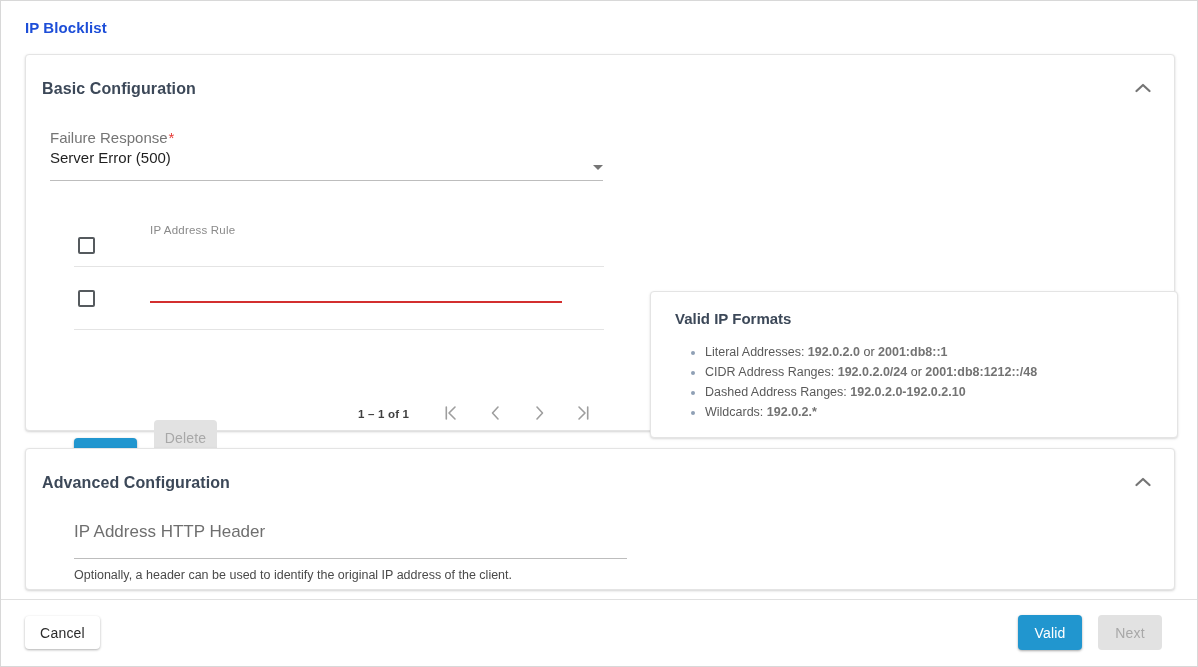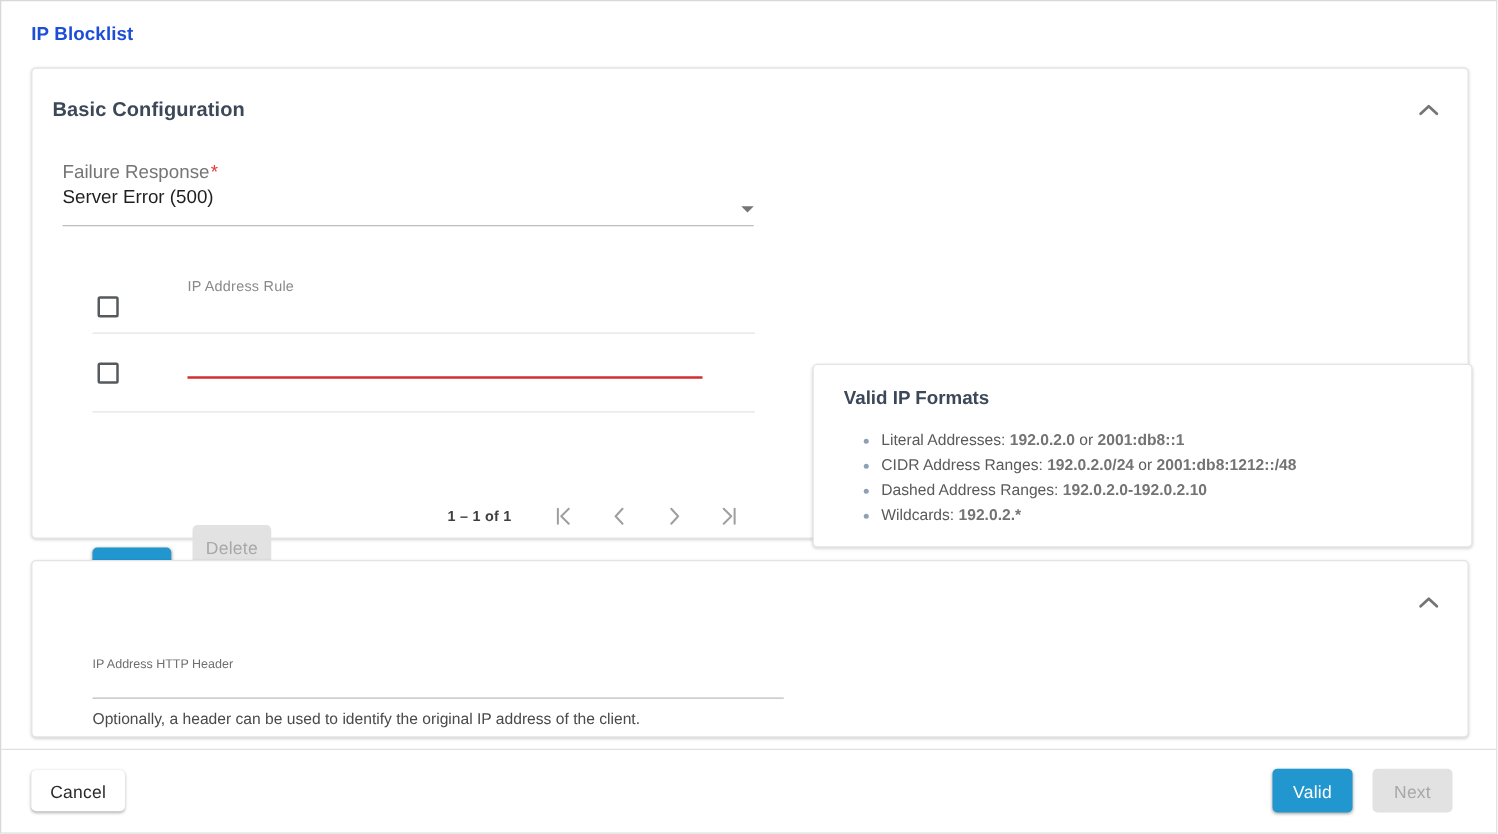--- a/index.html
+++ b/index.html
@@ -304,21 +304,21 @@
 
   
   #adv-field {
     position: absolute;
     left: 48px;
     top: 73px;
     width: 553px;
     height: 37px;
   }
   #adv-field .adv-label {
-    font-size: 10px;
+    font-size: 17px;
     color: #6f6f6f;
     line-height: 20px;
   }
   #adv-hint { left: 48px; top: 118px; }
 
   
   .footer-sep {
     position: absolute;
     left: 0;
     top: 598px;
@@ -425,20 +425,21 @@
         <li><span>CIDR Address Ranges: </span><b>192.0.2.0/24</b><span> or </span><b>2001:db8:1212::/48</b></li>
         <li><span>Dashed Address Ranges: </span><b>192.0.2.0-192.0.2.10</b></li>
         <li><span>Wildcards: </span><b>192.0.2.*</b></li>
       </ul>
     </div>
 
   </div>
 
   <div class="card" id="card-advanced">
 
+    <div class="card-title">Advanced Configuration</div>
 
     <button class="collapse-toggle">
       <span>
         <svg width="16" height="10" viewBox="0 0 16 10">
           <path d="M1.5 8 L8 2 L14.5 8" fill="none" stroke="#757575" stroke-width="2.2" stroke-linecap="round" stroke-linejoin="round"></path>
         </svg>
       </span>
     </button>
 
     <div id="adv-field">

